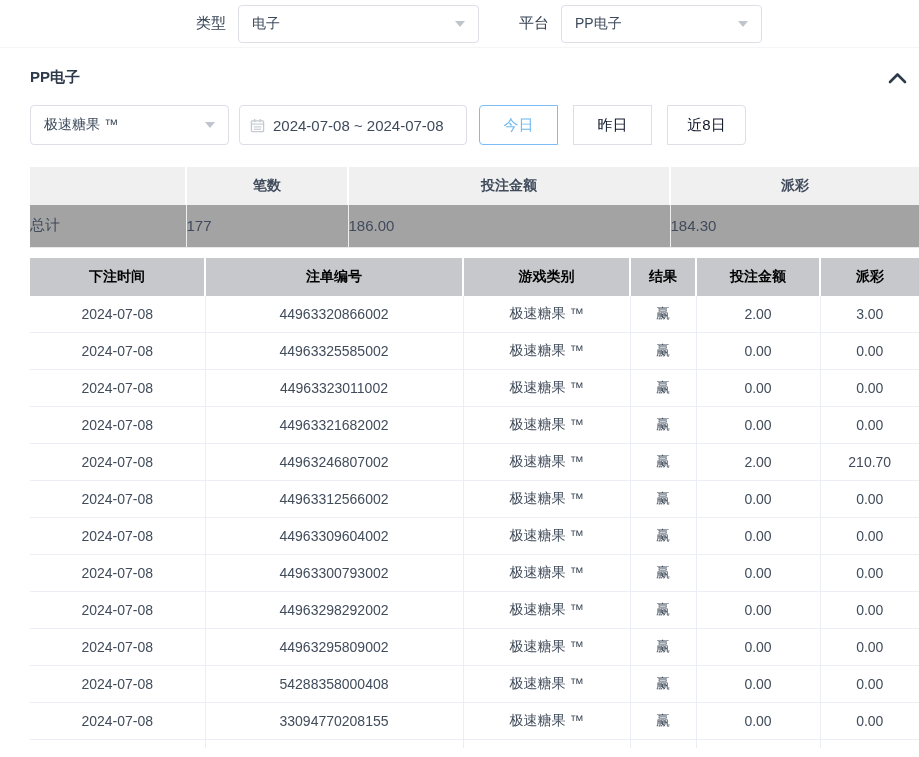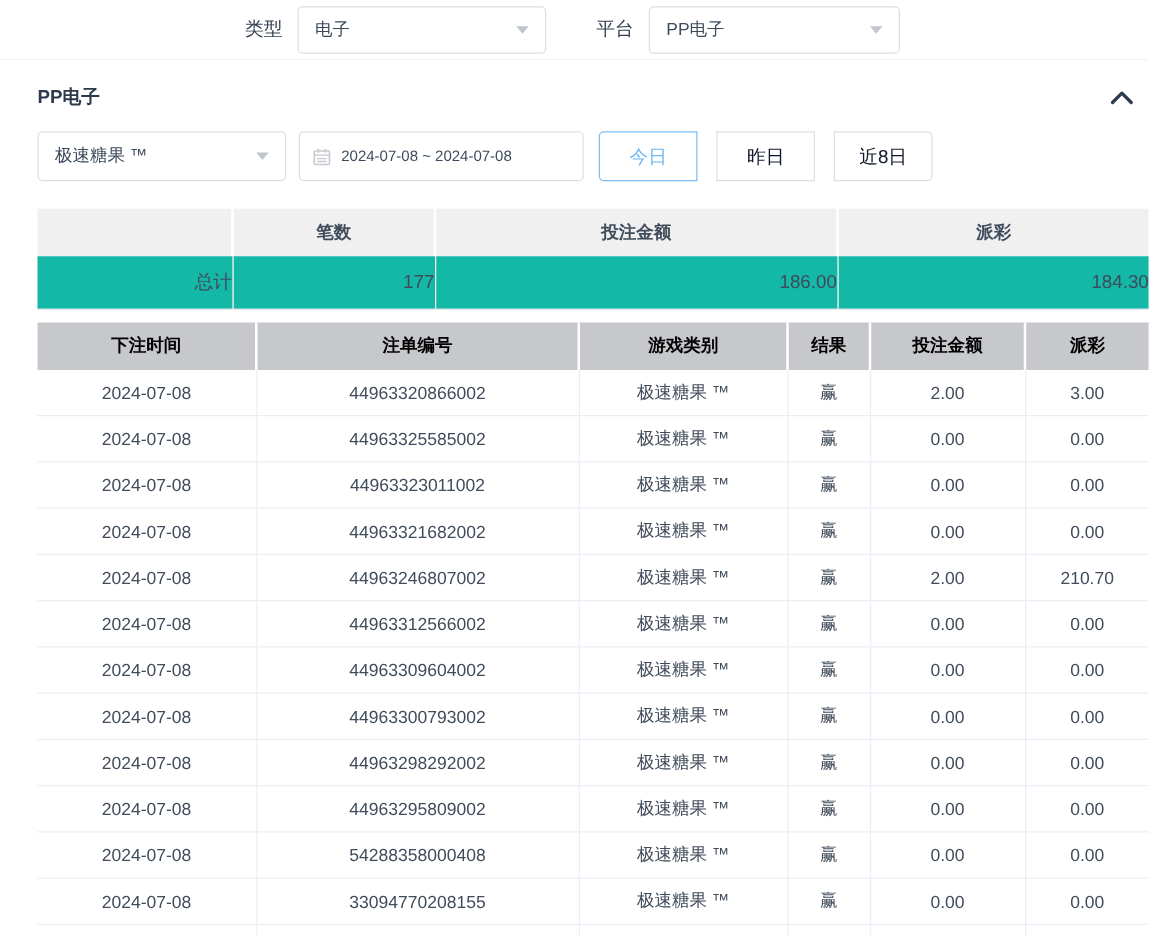--- a/index.html
+++ b/index.html
@@ -10,55 +10,55 @@
   .top-bar { display: flex; align-items: center; height: 48px; padding-left: 196px;
     border-bottom: 1px solid #f5f5f5; }
   .field-label { font-size: 15px; color: #333f50; }
   .select-box { position: relative; display: flex; align-items: center;
     height: 38px; border: 1px solid #dcdfe6; border-radius: 4px;
     padding: 0 30px 0 13px; background: #fff; cursor: pointer; }
   .select-box .sel-text { font-size: 14px; color: #3d4a5c; }
   .caret { position: absolute; right: 13px; top: 50%; margin-top: -3px; width: 0; height: 0;
     border-left: 5px solid transparent; border-right: 5px solid transparent;
     border-top: 6px solid #c0c4cc; }
-  .w199 { width: 199px; margin-left: 12px; }
+  .w199 { width: 241px; margin-left: 12px; }
   .w201 { width: 201px; margin-left: 12px; }
   .ml40 { margin-left: 40px; }
 
   
   .section-head { display: flex; justify-content: space-between; align-items: center;
     padding: 20px 10px 0 30px; }
   .section-title { font-size: 15px; font-weight: bold; color: #2d3a4b; }
   .collapse-btn { background: none; border: none; cursor: pointer; line-height: 0; padding: 2px; }
 
   
   .query-bar { display: flex; align-items: center; padding-left: 30px; margin-top: 18px; }
   .game-select { width: 199px; height: 40px; }
   .date-picker { display: flex; align-items: center; width: 228px; height: 40px;
     margin-left: 10px; border: 1px solid #dcdfe6; border-radius: 4px; padding: 0 10px;
     cursor: pointer; }
-  .date-picker .date-text { font-size: 12px; color: #3d4a5c; margin-left: 8px; white-space: nowrap; }
+  .date-picker .date-text { font-size: 15px; color: #3d4a5c; margin-left: 8px; white-space: nowrap; }
   .seg-group { display: flex; margin-left: 12px; gap: 16px; }
   .seg { width: 79px; height: 40px; border: 1px solid #dcdfe6; background: #fff;
     font-size: 15px; color: #0f172a; cursor: pointer; position: relative; margin-left: -1px;
     font-family: inherit; }
   .seg:first-child { border-radius: 4px 0 0 4px; margin-left: 0; }
   .seg:last-child { border-radius: 0 4px 4px 0; }
   .seg.active { border-color: #7dbdf5; color: #6db8f2; z-index: 2; }
   .search-btn { width: 80px; height: 40px; margin-left: 9px; background: #6db8f2; color: #fff;
     border: none; border-radius: 4px; font-size: 15px; cursor: pointer; font-family: inherit; }
 
   
   table { border-collapse: collapse; table-layout: fixed; }
   .summary-table { width: 889px; margin: 22px 0 0 30px; }
   .summary-table th { background: #f0f0f0; height: 38px; font-weight: 700; font-size: 14px;
     color: #404b5c; border-right: 2px solid #fff; text-align: center; }
   .summary-table th:last-child { border-right: none; }
-  .summary-table td { height: 42px; text-align: right; font-size: 15px; color: #404b5c;
-    border-bottom: 1px solid #e8e8e8; border-right: 1px solid #efefef; background: #14b8a6; }
+  .summary-table td { height: 42px; text-align: left; font-size: 15px; color: #404b5c;
+    border-bottom: 1px solid #e8e8e8; border-right: 1px solid #efefef; background: #a3a3a3; }
   .summary-table td:last-child { border-right: none; }
 
   
   .records-table { width: 889px; margin: 10px 0 0 30px; }
   .records-table th { background: #c6c8cb; color: #000000; font-weight: bold; font-size: 14px;
     height: 38px; border-right: 2px solid #fff; text-align: center; }
   .records-table th:last-child { border-right: none; }
   .records-table td { height: 37px; text-align: center; font-size: 14px; color: #414c5b;
     border-bottom: 1px solid #ebeef5; border-right: 1px solid #ebeef5; background: #fff; }
   .records-table td:last-child { border-right: none; }

